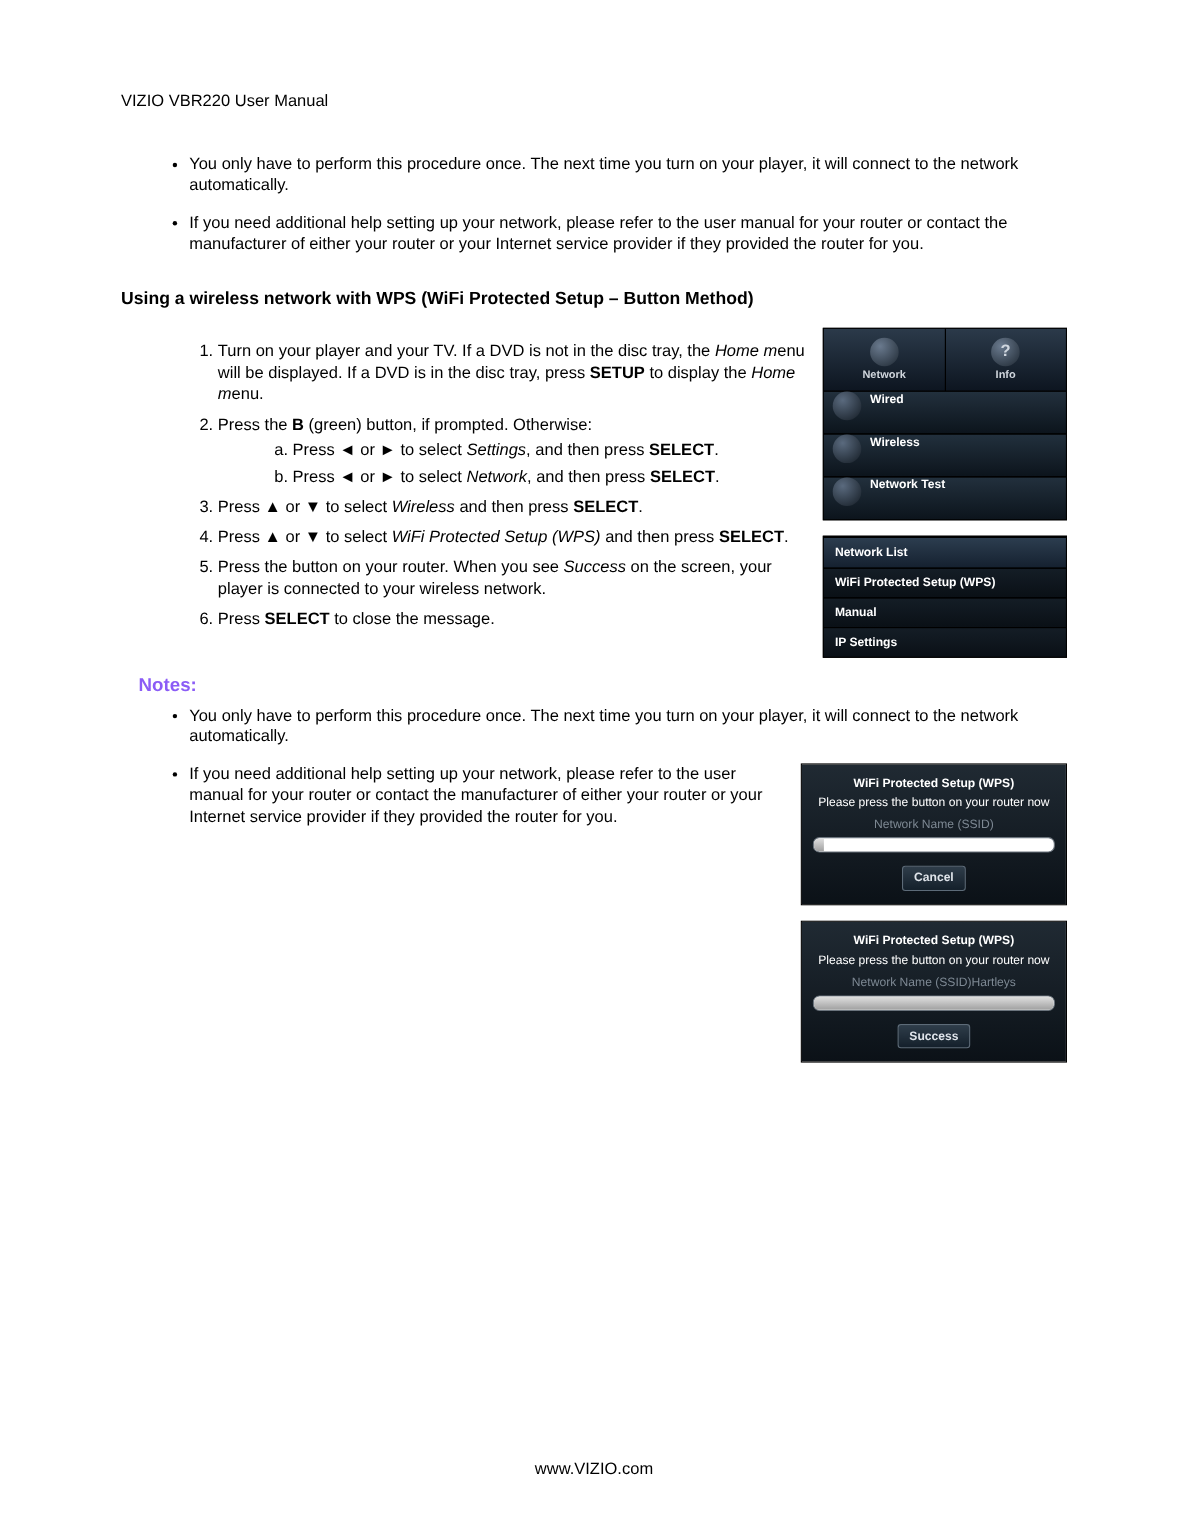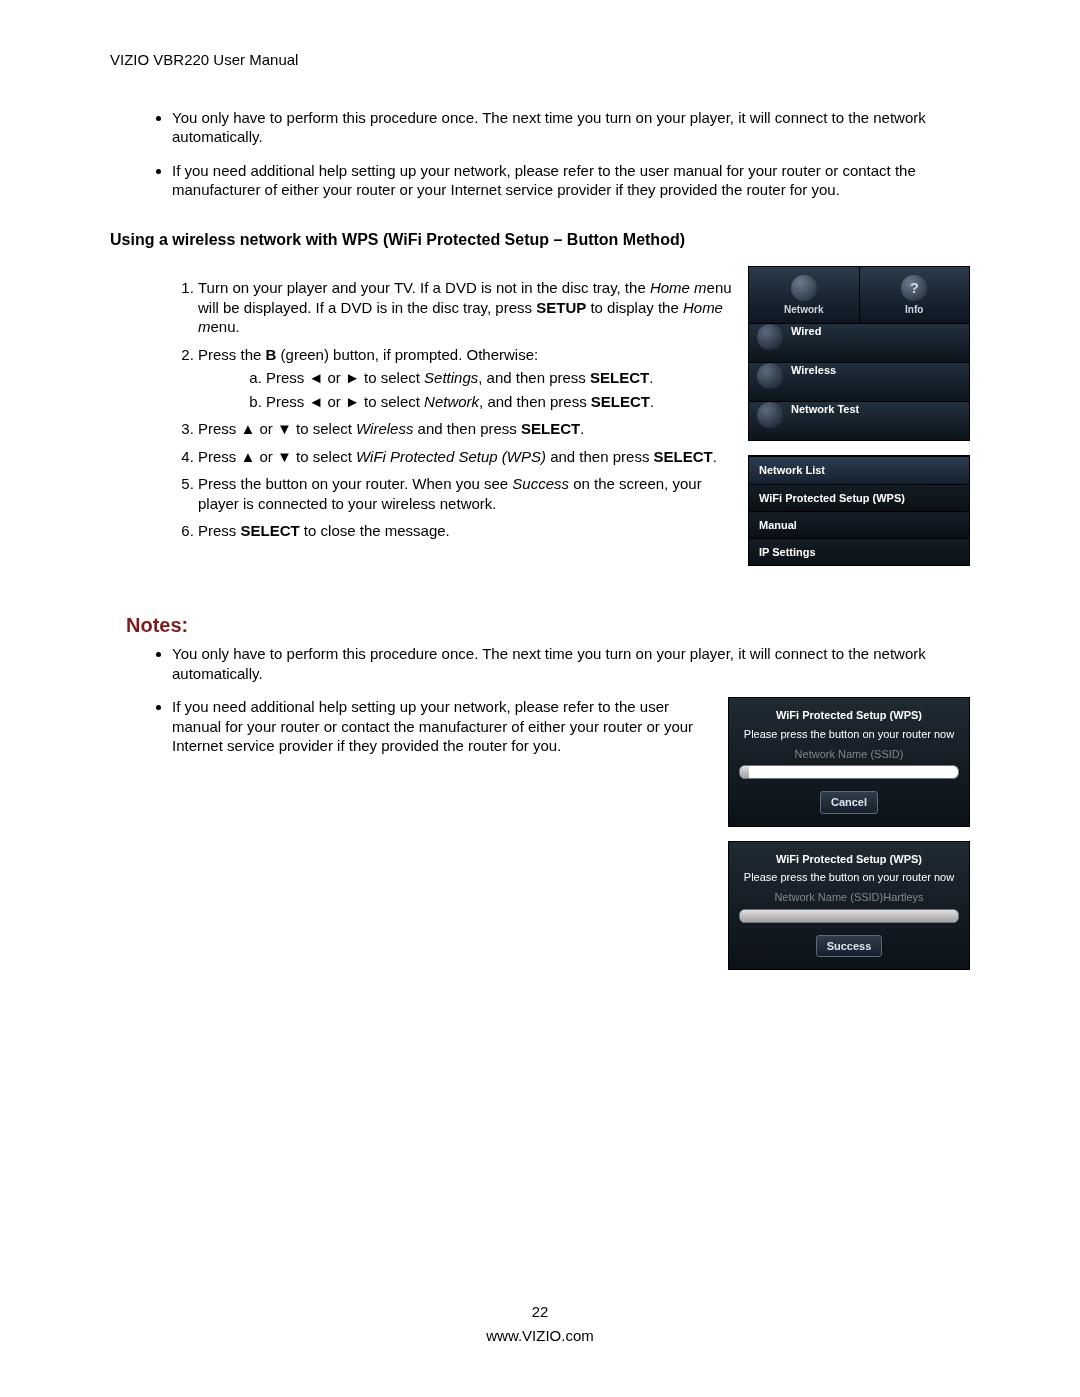--- a/index.html
+++ b/index.html
@@ -1,28 +1,28 @@
 <!DOCTYPE html>
 <html><head>
 <meta charset="utf-8">
 <style>
   html,body{margin:0;padding:0;background:#fff;font-family:Arial,Helvetica,sans-serif;color:#000;font-size:15px;line-height:1.3}
-  .page{width:1080px;min-height:1397px;box-sizing:border-box;padding:50px 110px 60px 110px;position:relative}
+  .page{width:1080px;min-height:1397px;box-sizing:border-box;padding:82px 110px 60px 110px;position:relative}
   .header{font-size:15px;margin-bottom:38px}
   ul.bullets{list-style:disc;margin:0 0 30px 62px;padding:0}
   ul.bullets>li{margin-bottom:14px}
   .section-title{font-weight:bold;font-size:16px;margin-bottom:16px}
   .two-col{display:flex;gap:16px}
   .two-col .left{flex:1}
   .two-col .right{width:222px;flex-shrink:0}
   ol.steps{margin:12px 0 0 88px;padding:0}
   ol.steps>li{margin-bottom:8px}
   ol.sub{list-style:lower-alpha;margin:4px 0 4px 68px;padding:0}
   ol.sub>li{margin-bottom:4px}
-  .notes-label{color:#7f1d1d;font-weight:bold;font-size:20px;margin:32px 0 6px 16px}
+  .notes-label{color:#8b5cf6;font-weight:bold;font-size:17px;margin:0 0 6px 16px}
   .italic{font-style:italic}
   .bold{font-weight:bold}
   .footer{position:absolute;bottom:52px;left:0;width:100%;text-align:center;font-size:15px}
   .footer .pageno{margin-bottom:4px}
   .footer .url{font-weight:normal}
   
   .fig{background:#000;border:1px solid #000;color:#fff;font-size:11px;font-family:Arial,sans-serif;margin-bottom:14px}
   .fig-menu .toprow{display:flex;height:56px}
   .fig-menu .toprow .tab{flex:1;display:flex;flex-direction:column;align-items:center;justify-content:center;gap:2px;background:linear-gradient(#2b3a4a,#0d1520);border-right:1px solid #000}
   .fig-menu .toprow .tab:last-child{border-right:0}
@@ -150,16 +150,15 @@
           </div>
         <div class="bar">
             <div class="fill" style="width:100%"></div>
           </div>
         <div class="btnrow"><span class="dbtn">Success</span></div>
       </div>
     </div>
   </div>
 
   <div class="footer">
-    <div class="pageno">22</div>
     <div class="url">www.VIZIO.com</div>
   </div>
 </div>
 
 </body></html>

